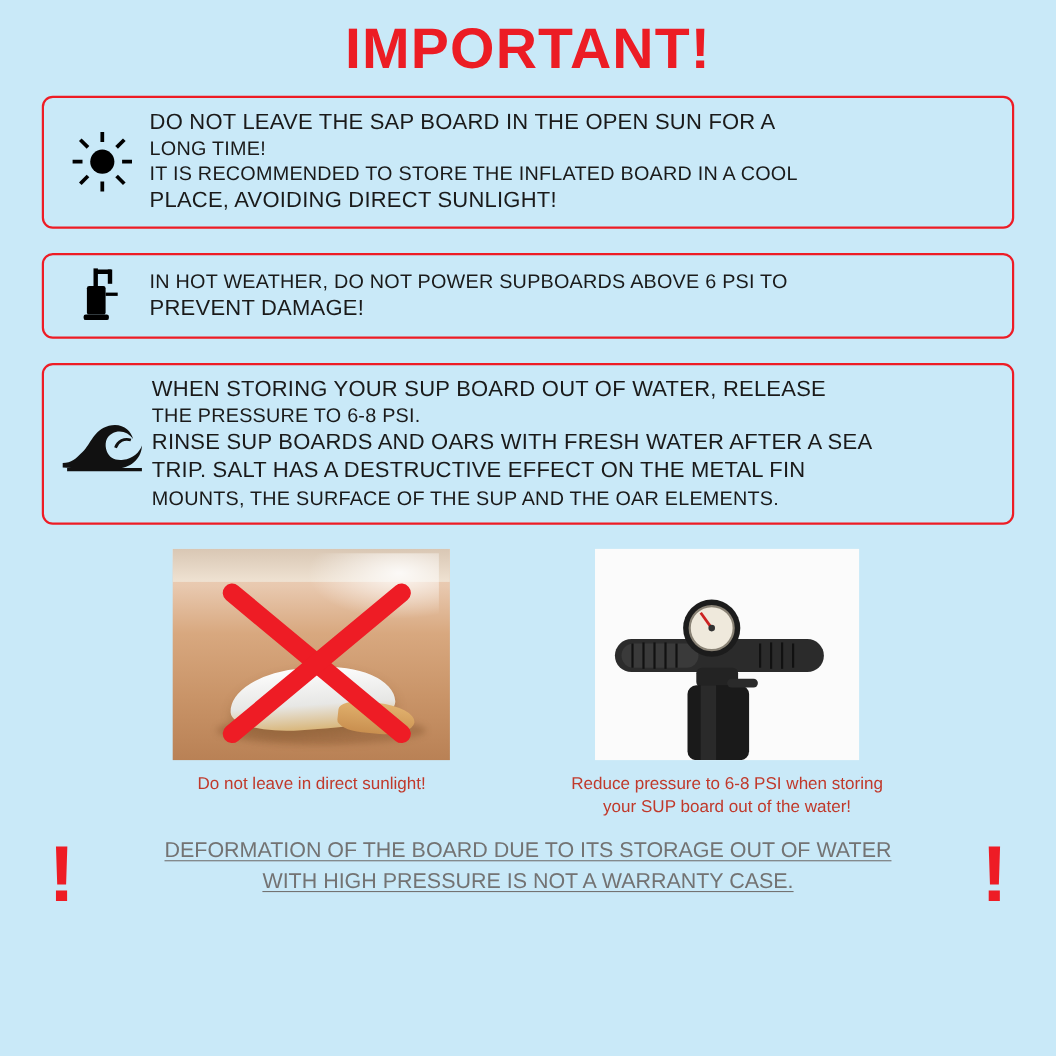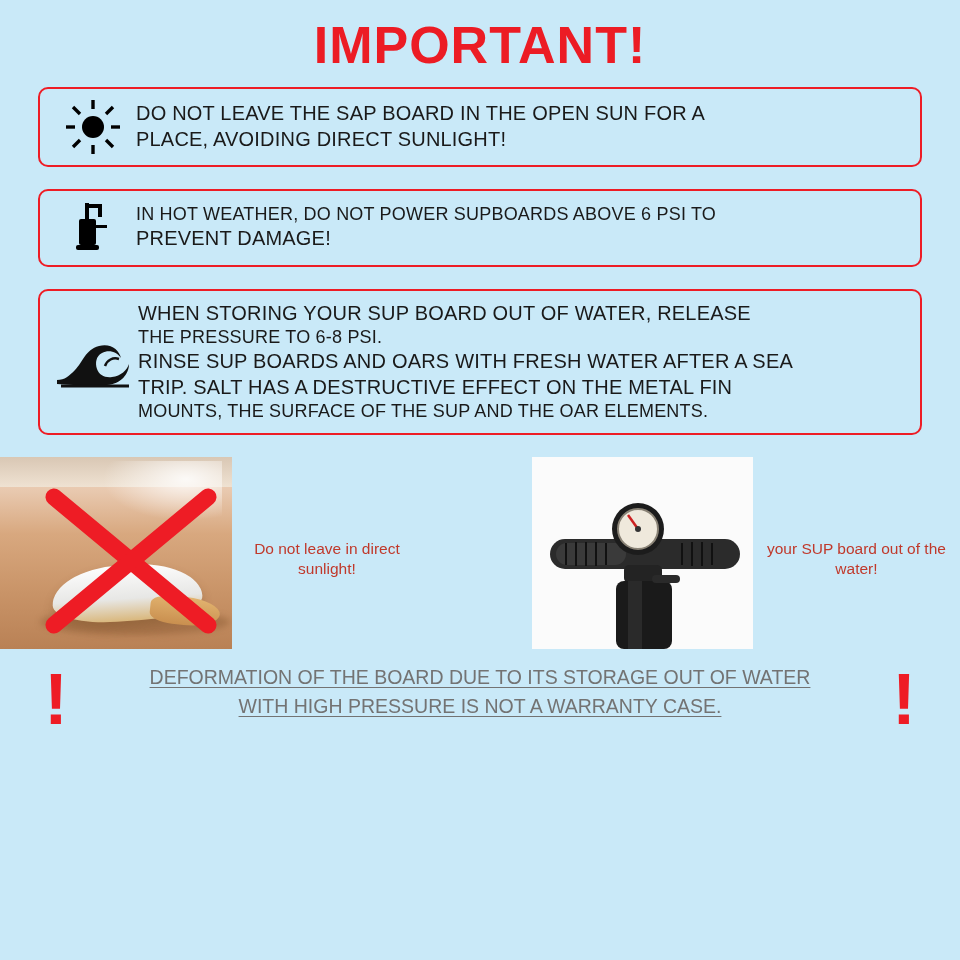--- a/index.html
+++ b/index.html
@@ -69,21 +69,21 @@
   #box-wave .text-cell { padding-left: 2px; }
 
   .images-row {
     display: flex;
     justify-content: center;
     gap: 110px;
     margin-top: 8px;
   }
   .img-block {
     display: flex;
-    flex-direction: row;
+    flex-direction: column;
     align-items: center;
   }
   .photo-beach {
     width: 252px;
     height: 192px;
     position: relative;
     overflow: hidden;
     background: linear-gradient(#f2d8c4 0%, #e8c8ae 18%, #d8a87f 40%, #c99468 70%, #b98155 100%);
   }
   .photo-beach .sea {
@@ -195,20 +195,22 @@
           <line x1="46" y1="28" x2="55" y2="28"></line>
           <line x1="8" y1="8" x2="15" y2="15"></line>
           <line x1="41" y1="41" x2="48" y2="48"></line>
           <line x1="48" y1="8" x2="41" y2="15"></line>
           <line x1="15" y1="41" x2="8" y2="48"></line>
         </g>
       </svg>
     </div>
     <div class="text-cell">
       <p class="line big">DO NOT LEAVE THE SAP BOARD IN THE OPEN SUN FOR A</p>
+      <p class="line small">LONG TIME!</p>
+      <p class="line small">IT IS RECOMMENDED TO STORE THE INFLATED BOARD IN A COOL</p>
       <p class="line big">PLACE, AVOIDING DIRECT SUNLIGHT!</p>
     </div>
   </div>
 
   <div class="box" id="box-pump">
     <div class="icon-cell pump-icon">
       <svg width="44" height="54" viewBox="0 0 44 54" aria-hidden="true">
         <rect x="14" y="2" width="4" height="16" fill="#000"></rect>
         <path d="M16 3 h14 v4 h-14 z" fill="#000"></path>
         <rect x="27" y="3" width="4" height="13" fill="#000"></rect>
@@ -286,20 +288,21 @@
           <path d="M106 72 L96 58" stroke="#cc2222" stroke-width="2.5"></path>
           <circle cx="106" cy="72" r="3" fill="#333"></circle>
 
           <rect x="92" y="108" width="38" height="18" rx="5" fill="#232323"></rect>
           <rect x="84" y="124" width="56" height="68" rx="8" fill="#1a1a1a"></rect>
           <rect x="96" y="124" width="14" height="68" fill="#2e2e2e" opacity="0.85"></rect>
           <rect x="120" y="118" width="28" height="8" rx="4" fill="#2a2a2a"></rect>
         </svg>
       </div>
       <div class="caption right">
+        <div>Reduce pressure to 6-8 PSI when storing</div>
         <div>your SUP board out of the water!</div>
       </div>
     </div>
 
   </div>
 
   <div class="footer">
     <div class="excl left">!</div>
     <div class="excl right">!</div>
     <div class="footer-text">

